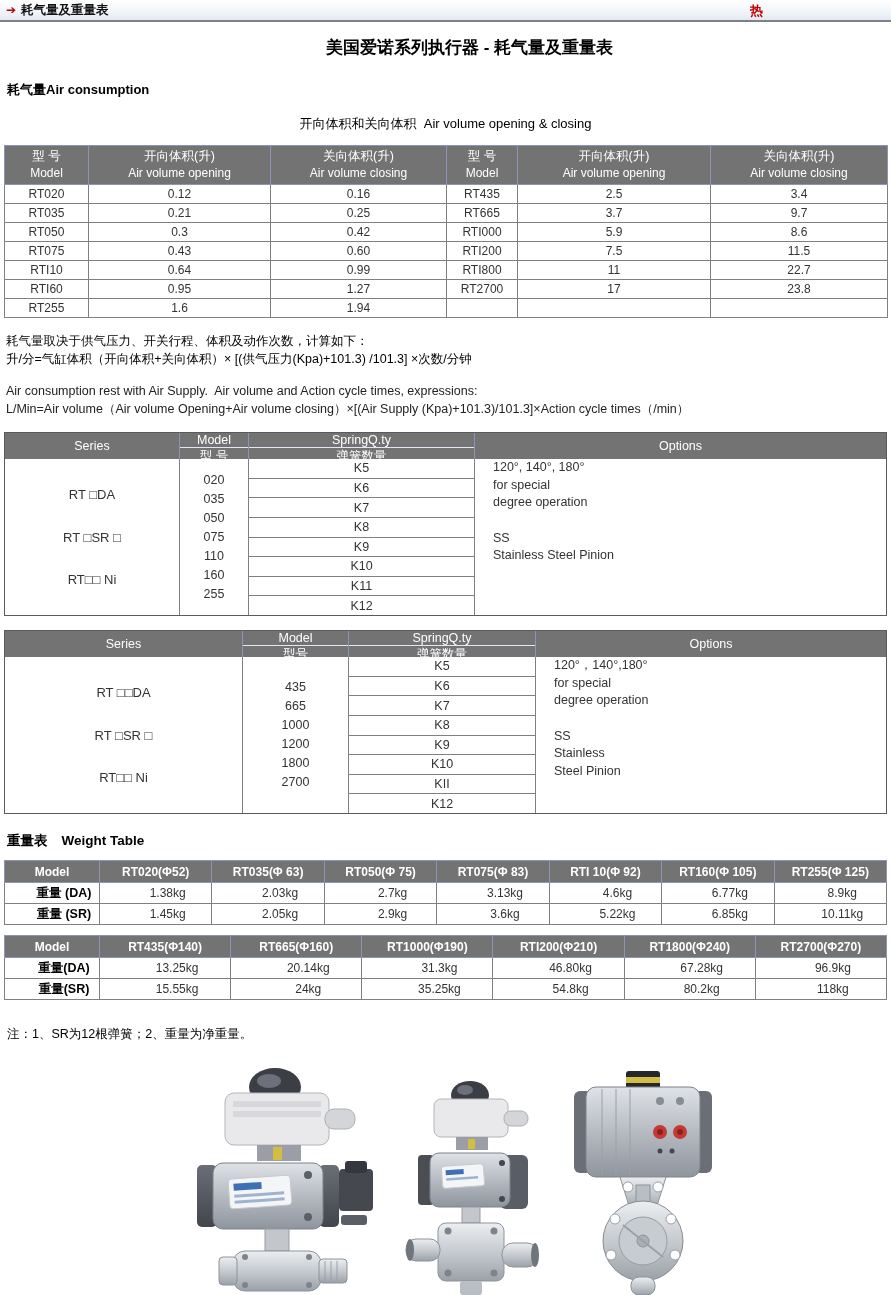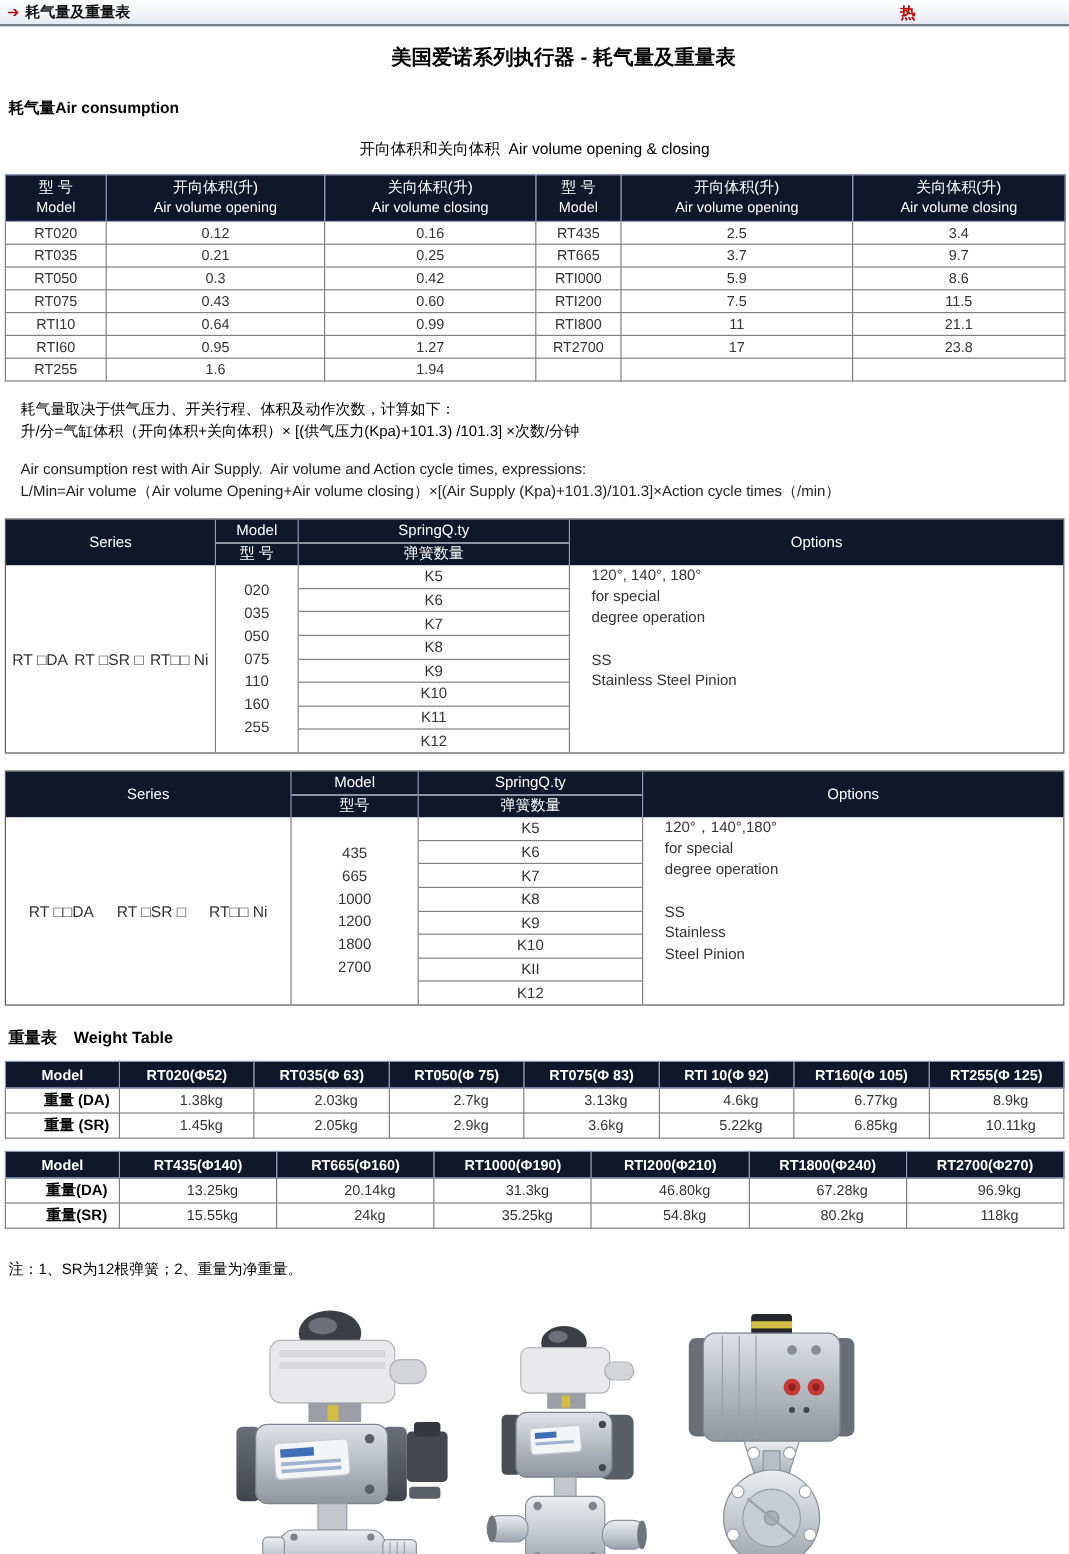--- a/index.html
+++ b/index.html
@@ -17,48 +17,48 @@
   }
   .topbar .arrow { color:#c00000; font-size:12px; margin:0 5px 0 6px; }
   .topbar .tb-title { font-size:12.5px; font-weight:bold; color:#111; }
   .topbar .hot { position:absolute; left:750px; top:2px; color:#c00000; font-size:13px; font-weight:bold; }
   
   .page-title { text-align:center; font-size:17px; font-weight:bold; margin-top:14px; color:#000;padding-left:48px; }
   .sec-heading { font-size:13px; font-weight:bold; margin:22px 0 0 7px; color:#000; }
   .subtitle { text-align:center; font-size:13px; margin-top:16px; color:#000; white-space:pre; }
   
   table { border-collapse:collapse; table-layout:fixed; }
-  .blue-h { background:#0f172a; color:#ffffff; }
+  .blue-h { background:#737373; color:#ffffff; }
   
   .vol-table { width:883px; margin:12px 4px 0 4px; border:1px solid #5a5a5a; }
   .vol-table th { border:1px solid #8c94b8; padding:2px 0; font-weight:normal; }
   .vol-table th .zh { font-size:12.5px; line-height:17px; }
   .vol-table th .en { font-size:12px; line-height:17px; }
   .vol-table td {
     border:1px solid #808080; height:19px; text-align:center;
     font-size:12px; color:#333;
   }
   
-  .para { margin:14px 0 0 17px; font-size:12.5px; line-height:18px; color:#000; white-space:pre-wrap; }
+  .para { margin:14px 0 0 6px; font-size:12.5px; line-height:18px; color:#000; white-space:pre-wrap; }
   .para.en { color:#222; }
   
   .stable { width:883px; margin:14px 4px 0 4px; border:1px solid #5a5a5a; }
-  .st-header { display:flex; height:38px;justify-content:space-between; }
+  .st-header { display:flex; height:26px;justify-content:space-between; }
   .st-header > div { border-right:1px solid #8c94b8; }
   .st-header > div:last-child { border-right:none; }
   .st-h-center { display:flex; align-items:center; justify-content:center; font-size:12.5px; }
   .st-h-split { display:flex; flex-direction:column; }
   .st-h-split > div {
     flex:1; display:flex; align-items:center; justify-content:center; font-size:12.5px;
   }
   .st-h-split > div:first-child { border-bottom:1px solid #dfe6f5; }
   .st-body { display:flex; height:156px; }
   .st-body > div { border-right:1px solid #808080; }
   .st-body > div:last-child { border-right:none; }
-  .st-c-series { display:flex; flex-direction:row; justify-content:space-evenly; align-items:center;
+  .st-c-series { display:flex; flex-direction:column; justify-content:space-evenly; align-items:center;
                  font-size:13px; color:#333; }
   .st-c-model { display:flex; flex-direction:column; justify-content:center; align-items:center;
                 font-size:12.5px; color:#333; line-height:19px; }
   .st-c-spring { display:flex; flex-direction:column; }
   .sp-cell { flex:1; display:flex; align-items:center; justify-content:center;
              font-size:12.5px; color:#333; border-bottom:1px solid #808080; }
   .sp-cell:last-child { border-bottom:none; }
   .st-c-options { padding:0 0 0 18px; font-size:12.5px; color:#333; line-height:17.5px; }
   .opt-gap { height:18px; }
   
@@ -157,21 +157,21 @@
         <td>RTI200</td>
         <td>7.5</td>
         <td>11.5</td>
       </tr>
     <tr>
         <td>RTI10</td>
         <td>0.64</td>
         <td>0.99</td>
         <td>RTI800</td>
         <td>11</td>
-        <td>21.1</td>
+        <td>22.7</td>
       </tr>
     <tr>
         <td>RTI60</td>
         <td>0.95</td>
         <td>1.27</td>
         <td>RT2700</td>
         <td>17</td>
         <td>23.8</td>
       </tr>
     <tr>

